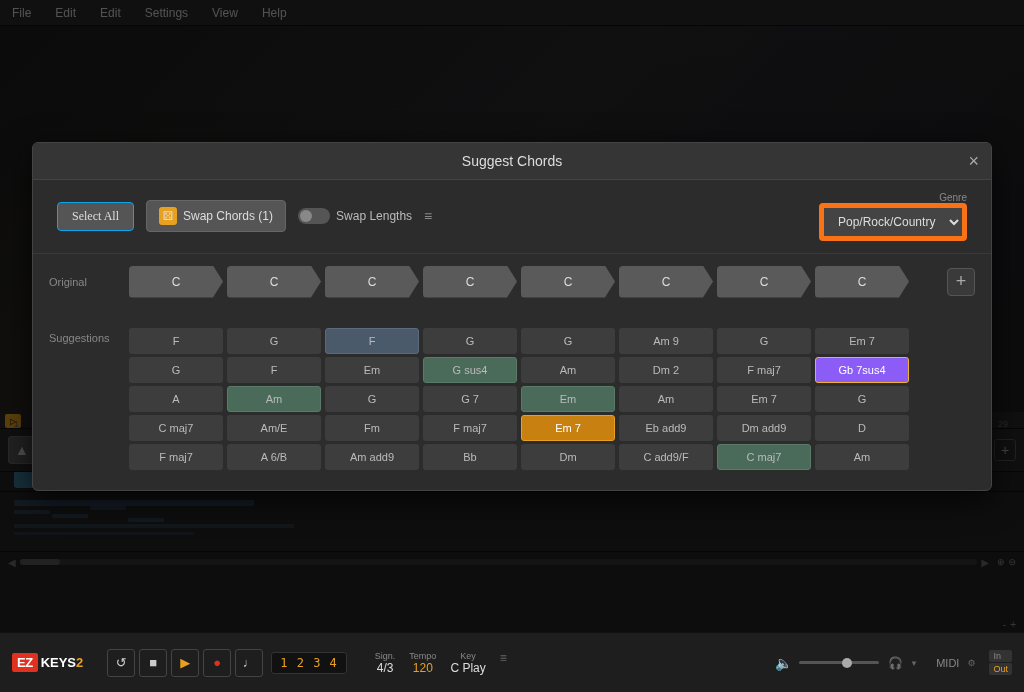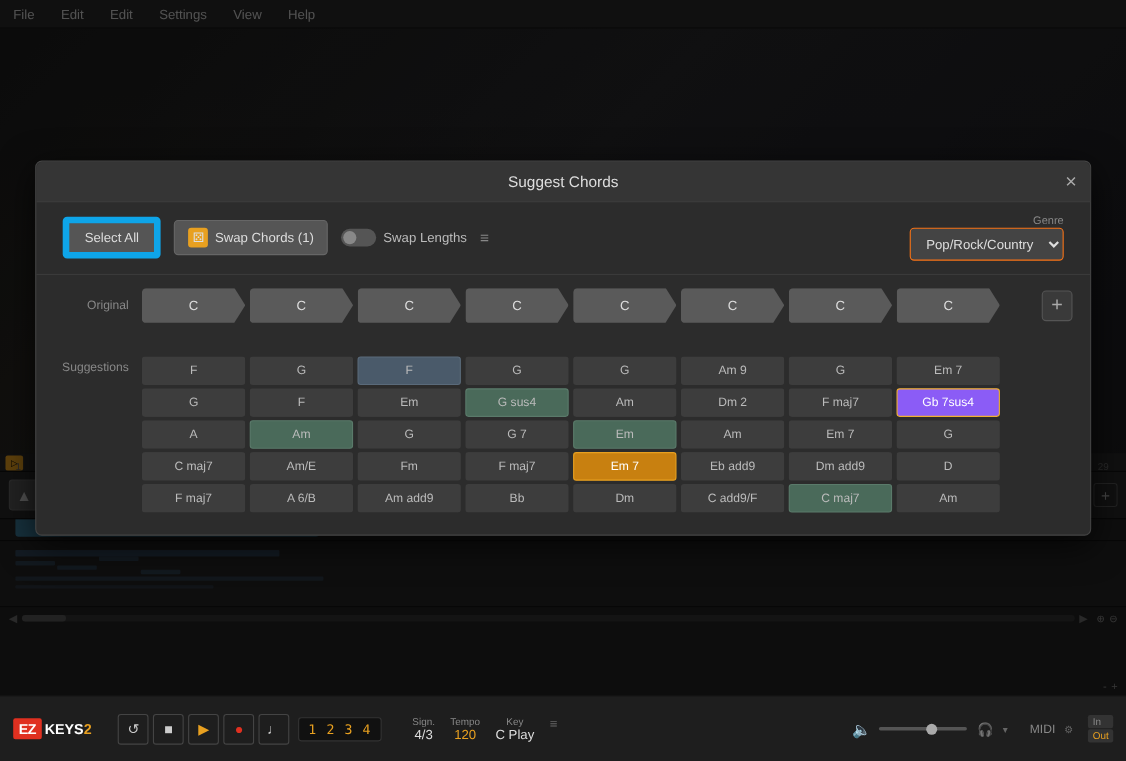--- a/index.html
+++ b/index.html
@@ -100,26 +100,27 @@
     #controls-row {
       display: flex;
       align-items: center;
       padding: 12px 24px;
       gap: 12px;
       border-bottom: 1px solid #3a3a3a;
     }
 
     .btn-select-all {
       background: #555;
-      border: 6px solid #0ea5e9;
+      border: 1px solid #0ea5e9;
       color: #ddd;
       font-size: 12px;
       padding: 6px 14px;
       border-radius: 4px;
       cursor: pointer;
+      font-family: Liberation Serif, serif;
     }
 
     .btn-swap-chords {
       background: #555;
       border: 1px solid #666;
       color: #ddd;
       font-size: 12px;
       padding: 6px 12px;
       border-radius: 4px;
       cursor: pointer;
@@ -167,21 +168,21 @@
 
     .divider-icon {
       color: #888;
       font-size: 14px;
       cursor: pointer;
     }
 
     .genre-select {
       margin-left: auto;
       background: #444;
-      border: 1px solid #f97316;
+      border: 5px solid #f97316;
       color: #ddd;
       font-size: 12px;
       padding: 6px 10px;
       border-radius: 4px;
       cursor: pointer;
     }
 
     
     #chord-grid {
       padding: 12px 16px 16px;
@@ -193,21 +194,21 @@
       align-items: center;
       margin-bottom: 4px;
       gap: 0;
     }
 
     .row-label {
       width: 80px;
       font-size: 11px;
       color: #888;
       flex-shrink: 0;
-      text-align: right;
+      text-align: left;
       padding-right: 12px;
     }
 
     .chord-cells {
       display: flex;
       gap: 4px;
       flex: 1;
     }
 
     .chord-cell {

